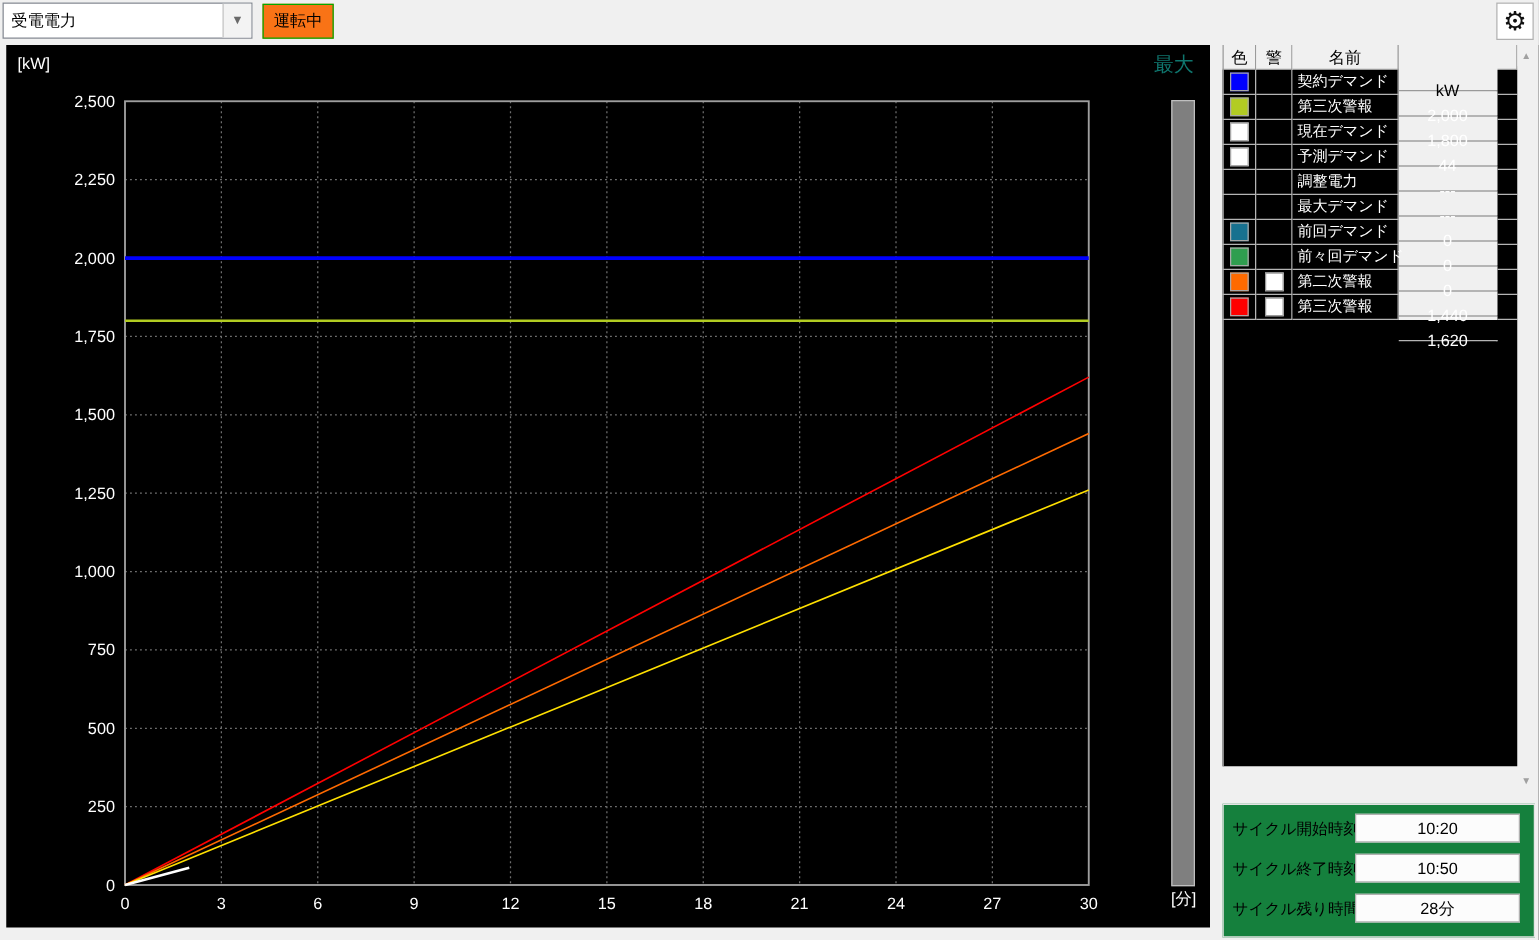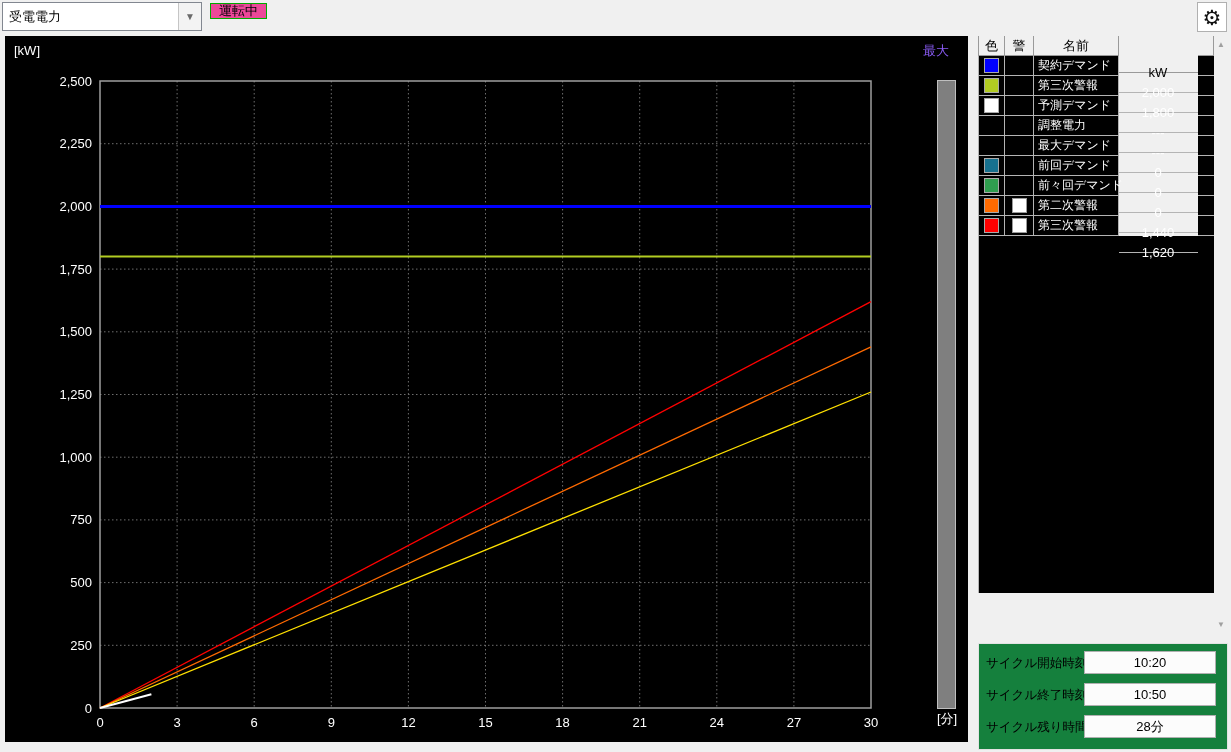--- a/index.html
+++ b/index.html
@@ -15,35 +15,35 @@
     position:absolute;left:2px;top:2px;width:200px;height:29px;
     background:#fff;border:1px solid #828790;box-sizing:border-box;
     display:flex;align-items:center;cursor:default;
   }
   .combo-text{flex:1;padding-left:6px;font-size:13px;color:#000;white-space:nowrap;overflow:hidden;}
   .combo-btn{
     width:22px;height:100%;display:flex;align-items:center;justify-content:center;
     background:#f3f3f3;border-left:1px solid #c5c5c5;color:#6a6a6a;font-size:10px;
   }
   .run-btn{
-    position:absolute;left:210px;top:3px;width:57px;height:16px;
-    background:#ec4899;border:1px solid #00aa00;box-sizing:border-box;
+    position:absolute;left:210px;top:3px;width:57px;height:28px;
+    background:#f97316;border:1px solid #00aa00;box-sizing:border-box;
     color:#000;font-size:13px;display:flex;align-items:center;justify-content:center;
   }
   .gear-btn{
     position:absolute;left:1197px;top:2px;width:30px;height:30px;
     background:#fff;border:1px solid #b0b0b0;box-sizing:border-box;
     display:flex;align-items:center;justify-content:center;
     font-size:21px;color:#111;line-height:1;
   }
   
   .chart-panel{position:absolute;left:5px;top:36px;width:963px;height:706px;background:#000;}
   .chart-panel svg{position:absolute;left:0;top:0;}
   .kw-label{position:absolute;left:9px;top:7px;color:#fff;font-size:13px;}
-  .max-label{position:absolute;left:918px;top:6px;width:44px;color:#8b5cf6;font-size:13px;text-align:left;}
+  .max-label{position:absolute;left:918px;top:6px;width:44px;color:#0f766e;font-size:16px;text-align:left;}
   .min-label{position:absolute;left:923px;top:674px;width:38px;color:#fff;font-size:13px;text-align:center;}
   .max-gauge{
     position:absolute;left:932px;top:44px;width:17px;height:627px;
     background:#7f7f7f;border:1px solid #bfbfbf;box-sizing:content-box;
   }
   
   .demand-table{position:absolute;left:978px;top:36px;width:236px;}
   .trow{display:flex;height:20px;box-sizing:border-box;}
   .cell{
     box-sizing:border-box;display:flex;align-items:center;justify-content:center;
@@ -176,20 +176,29 @@
         <div class="cell c-alarm"></div>
         <div class="cell c-name">第三次警報</div>
         <div class="cell c-kw">1,800</div>
         <div class="cell c-fill"></div>
       </div>
       <div class="trow">
         <div class="cell c-color">
           <span class="swatch" style="background: rgb(255, 255, 255);"></span>
         </div>
         <div class="cell c-alarm"></div>
+        <div class="cell c-name">現在デマンド</div>
+        <div class="cell c-kw">44</div>
+        <div class="cell c-fill"></div>
+      </div>
+      <div class="trow">
+        <div class="cell c-color">
+          <span class="swatch" style="background: rgb(255, 255, 255);"></span>
+        </div>
+        <div class="cell c-alarm"></div>
         <div class="cell c-name">予測デマンド</div>
         <div class="cell c-kw">---</div>
         <div class="cell c-fill"></div>
       </div>
       <div class="trow">
         <div class="cell c-color"></div>
         <div class="cell c-alarm"></div>
         <div class="cell c-name">調整電力</div>
         <div class="cell c-kw">---</div>
         <div class="cell c-fill"></div>

